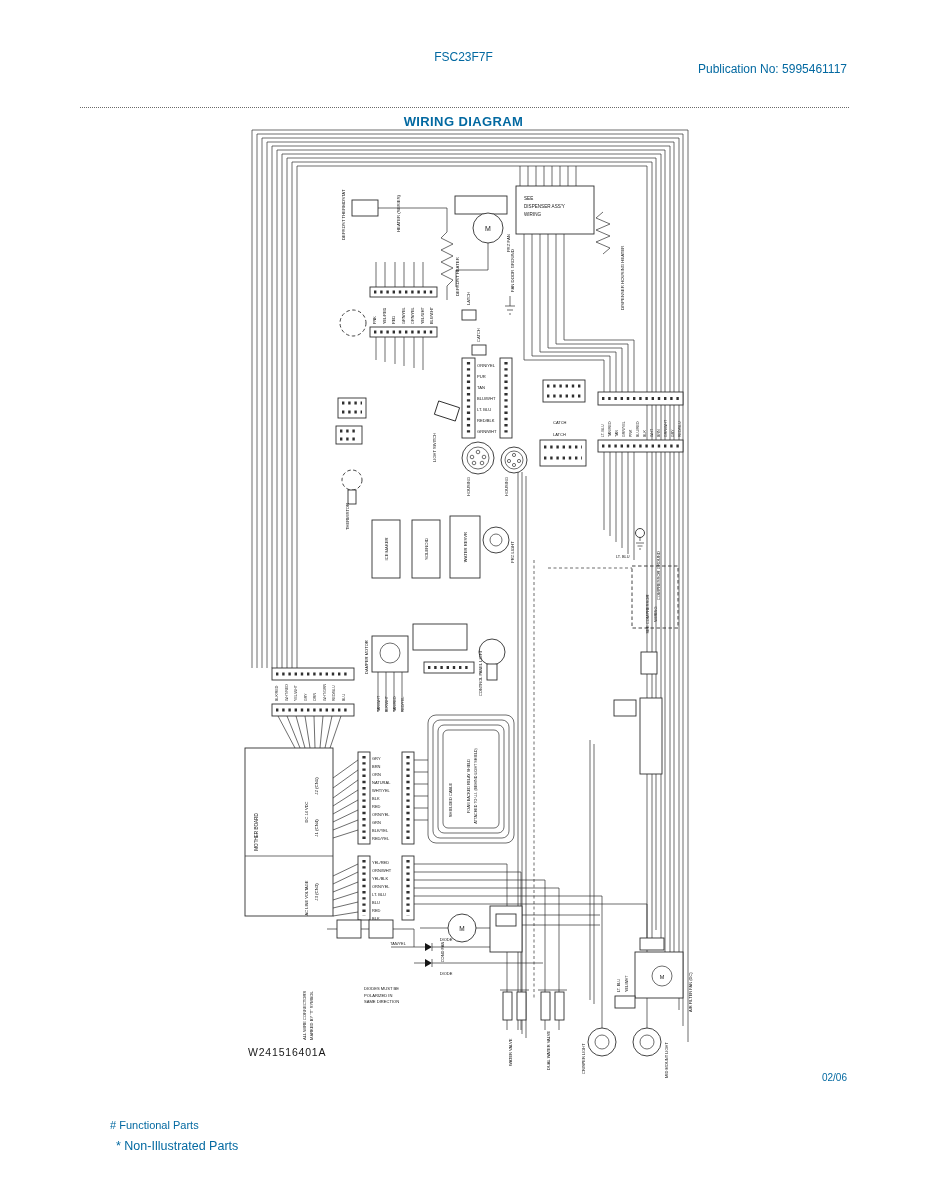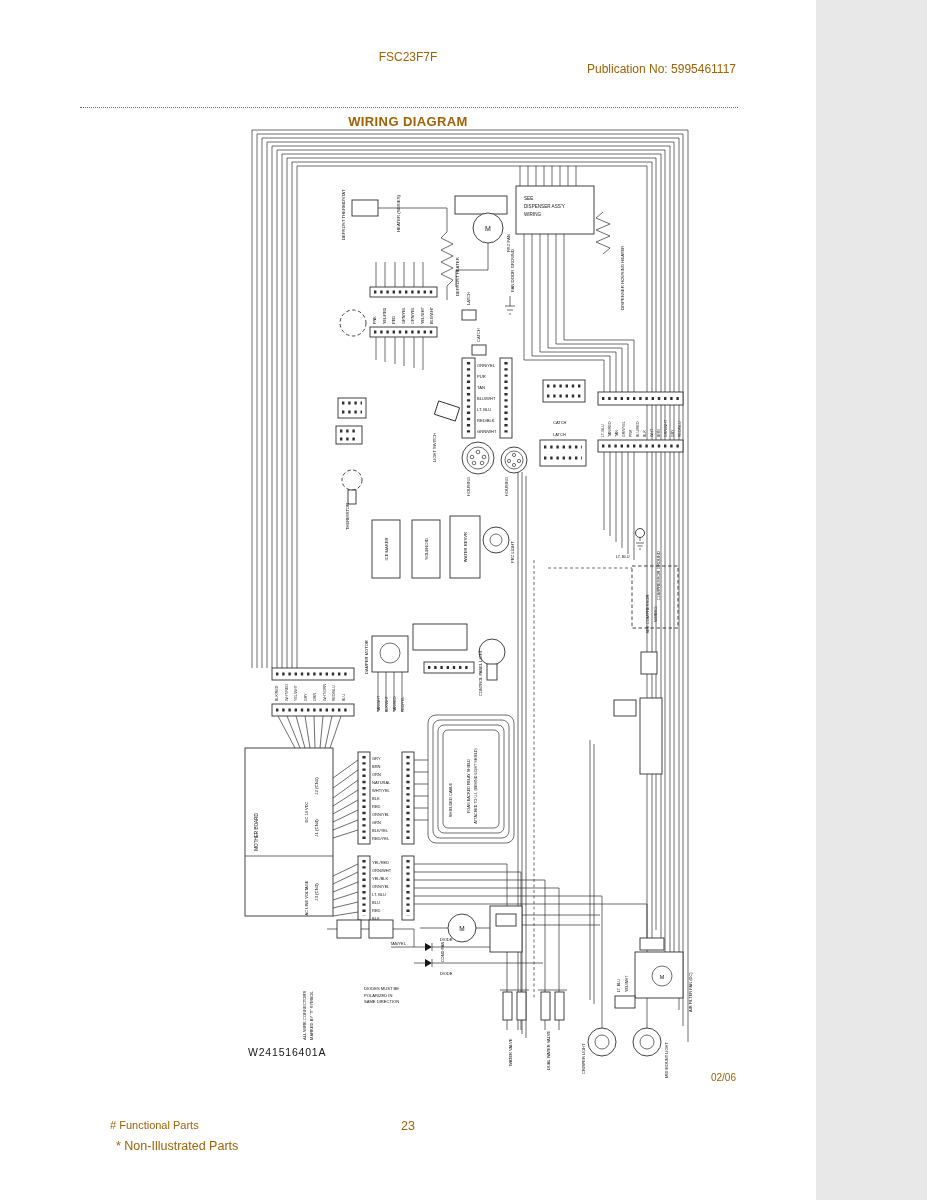--- a/index.html
+++ b/index.html
@@ -1,17 +1,17 @@
 <!DOCTYPE html>
 <html><head>
 <meta charset="utf-8">
 <style>
   html,body{margin:0;padding:0;background:#e8e8e8;}
-  .page{position:relative;width:816px;height:1200px;background:#ffffff;
-        font-family:"Liberation Sans",sans-serif;color:#a16207;overflow:hidden;text-decoration:underline;}
+  .page{position:relative;width:927px;height:1200px;background:#ffffff;
+        font-family:"Liberation Sans",sans-serif;color:#0369a1;overflow:hidden;text-decoration:underline;}
   .hdr-model{position:absolute;top:50px;left:0;width:100%;text-align:center;font-size:12px;}
   .hdr-pub{position:absolute;top:50px;right:80px;font-size:12px;margin-top:12px;}
   .title{position:absolute;top:85px;left:0;width:100%;text-align:center;
          font-size:13px;font-weight:bold;letter-spacing:.4px;margin-top:29px;}
   .rule{position:absolute;top:107px;left:80px;right:78px;border-top:1.5px dotted #6a6a6a;height:0;}
   .ftr-l1{position:absolute;top:1119px;left:82px;font-size:11px;margin-left:28px;}
   .ftr-l2{position:absolute;top:1139px;left:82px;font-size:12.5px;margin-left:34px;}
   .ftr-page{position:absolute;top:1119px;left:0;width:100%;text-align:center;font-size:12.5px;}
   .ftr-date{position:absolute;top:1072px;right:80px;font-size:10px;}
   svg.diagram{position:absolute;top:0;left:0;}
@@ -464,15 +464,14 @@
 
     <g>
       <text x="306" y="1040" font-size="4.1" transform="rotate(-90 306 1040)">ALL WIRE CONNECTORS</text>
       <text x="313" y="1040" font-size="4.1" transform="rotate(-90 313 1040)">MARKED BY "T" SYMBOL</text>
       <text x="248" y="1056" font-size="10.5" letter-spacing="0.8">W241516401A</text>
     </g>
   </svg>
 
   <div class="ftr-l1"># Functional Parts</div>
   <div class="ftr-l2">* Non-Illustrated Parts</div>
-  <div class="ftr-page">23</div>
   <div class="ftr-date">02/06</div>
 </div>
 
 </body></html>

